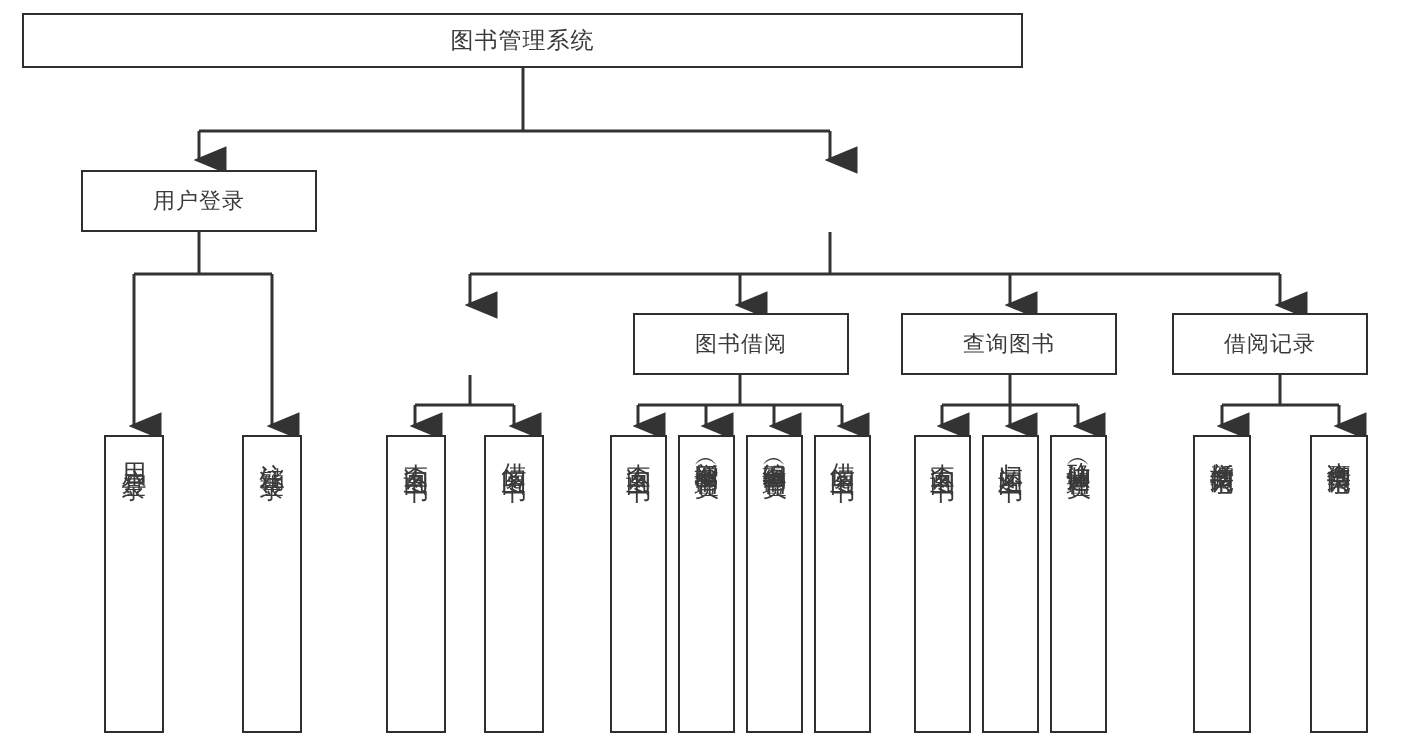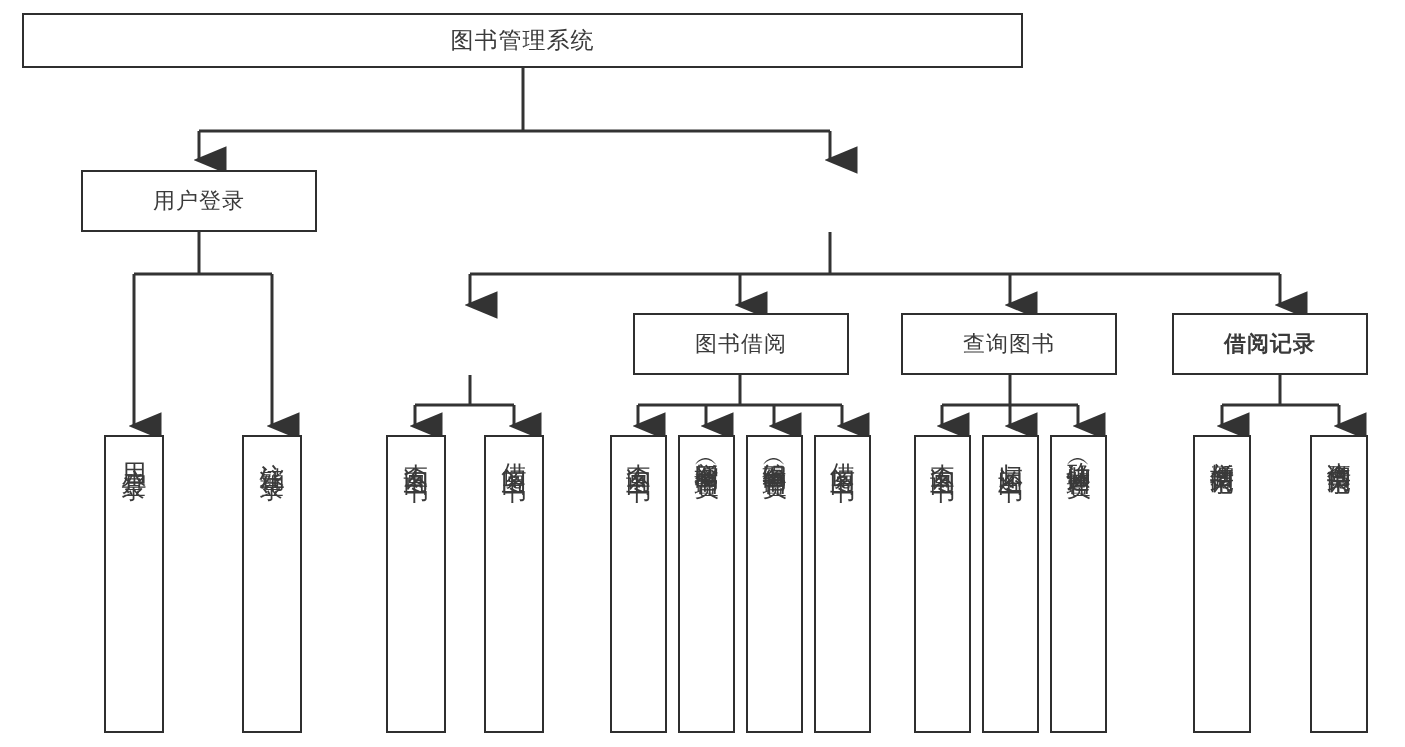--- a/index.html
+++ b/index.html
@@ -142,21 +142,21 @@
   <div class="node h" style="left:81px; top:170px; width:236px; height:62px;">
     <span class="node-label">用户登录</span>
   </div>
 
   <div class="node h" style="left:633px; top:313px; width:216px; height:62px;">
     <span class="node-label">图书借阅</span>
   </div>
   <div class="node h" style="left:901px; top:313px; width:216px; height:62px;">
     <span class="node-label">查询图书</span>
   </div>
-  <div class="node h" style="left:1172px; top:313px; width:196px; height:62px;font-weight:bold;">
+  <div class="node h" style="left:1172px; top:313px; width:196px; height:62px;">
     <span class="node-label">借阅记录</span>
   </div>
 
   <div class="node v" style="left:104px; top:435px; width:60px; height:298px;">
     <span class="node-label">用户登录</span>
   </div>
   <div class="node v" style="left:242px; top:435px; width:60px; height:298px;">
     <span class="node-label">注销登录</span>
   </div>
 

